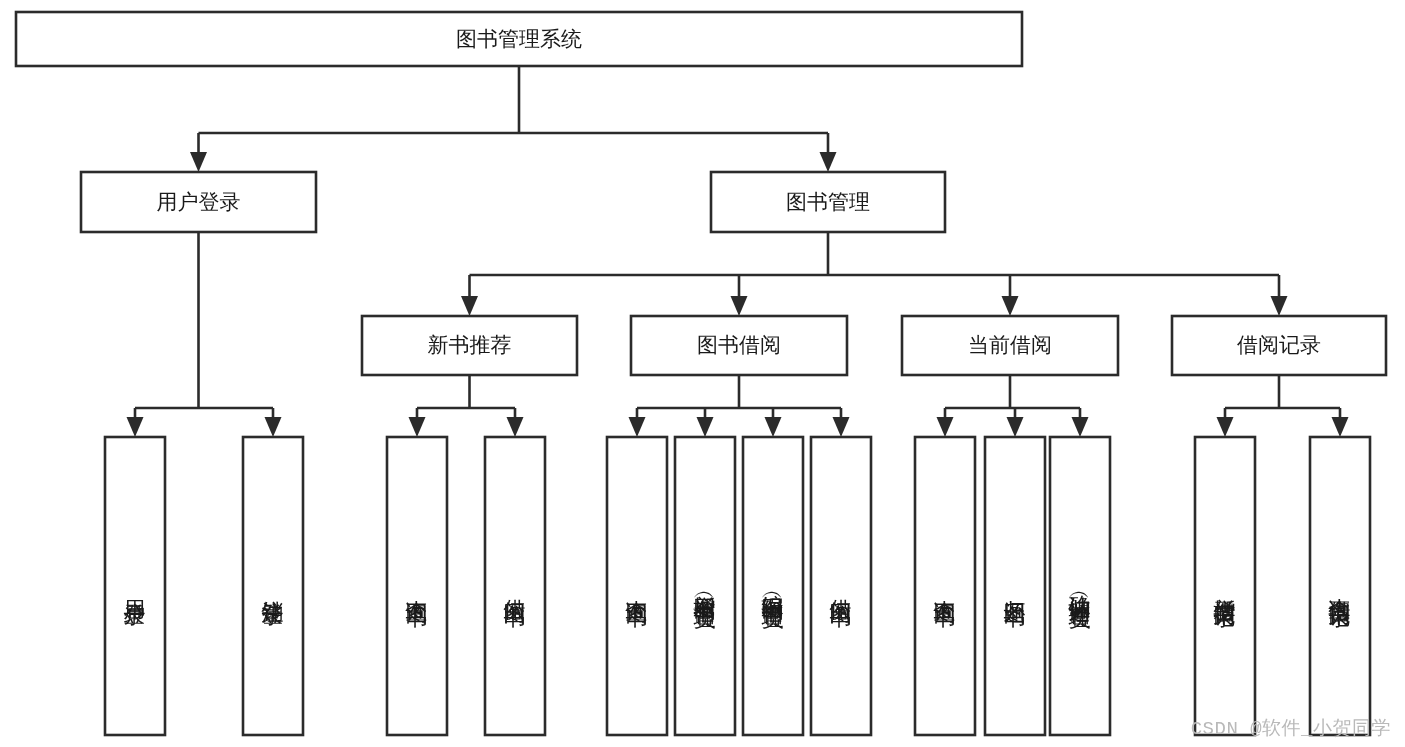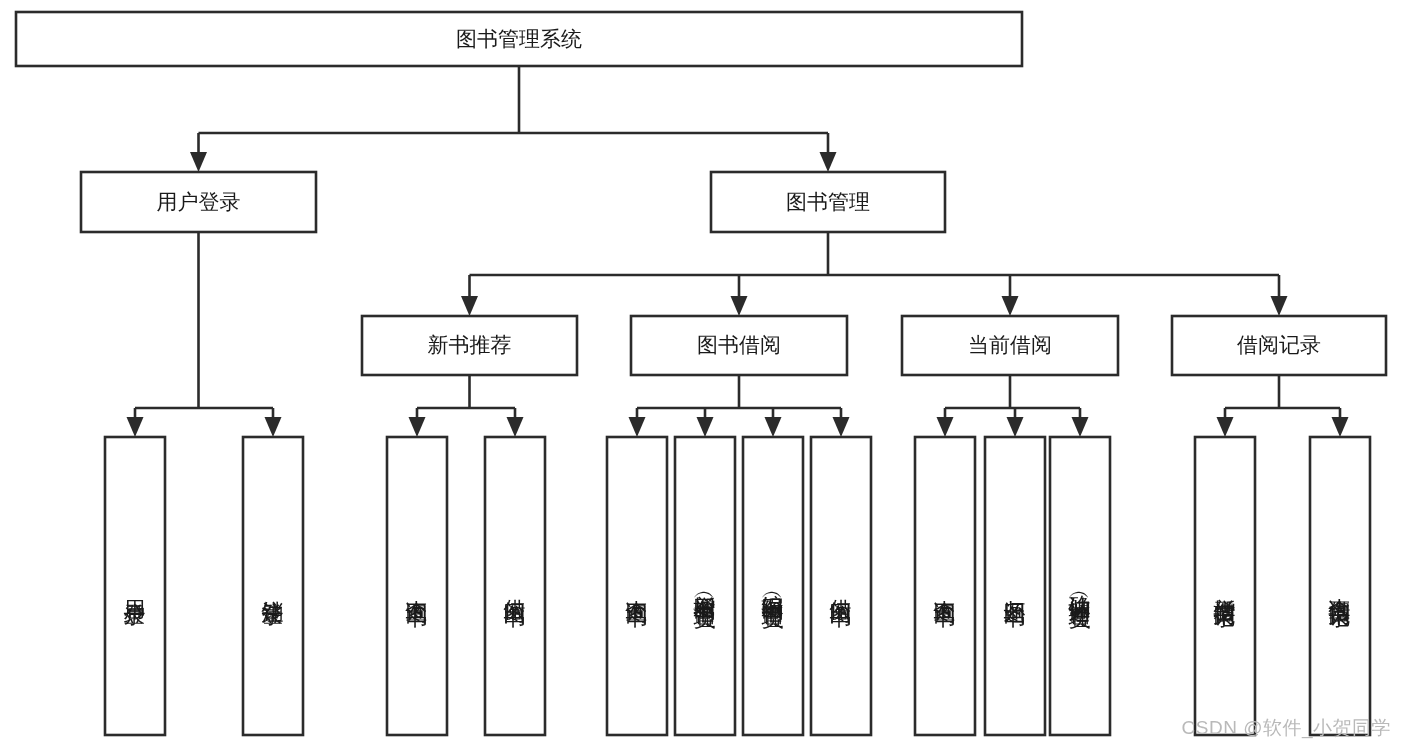--- a/index.html
+++ b/index.html
@@ -61,21 +61,21 @@
     display: flex;
     align-items: center;
     justify-content: center;
     white-space: nowrap;
     user-select: none;
   }
   .watermark {
     position: absolute;
     right: 14px;
     bottom: 6px;
-    font-family: Liberation Sans, sans-serif;
+    font-family: Liberation Mono, monospace;
     font-size: 19px;
     color: #b9b9b9;
     white-space: nowrap;
     letter-spacing: 0.5px;
   }
 </style>
 </head>
 <body>
 
 <div id="stage">

